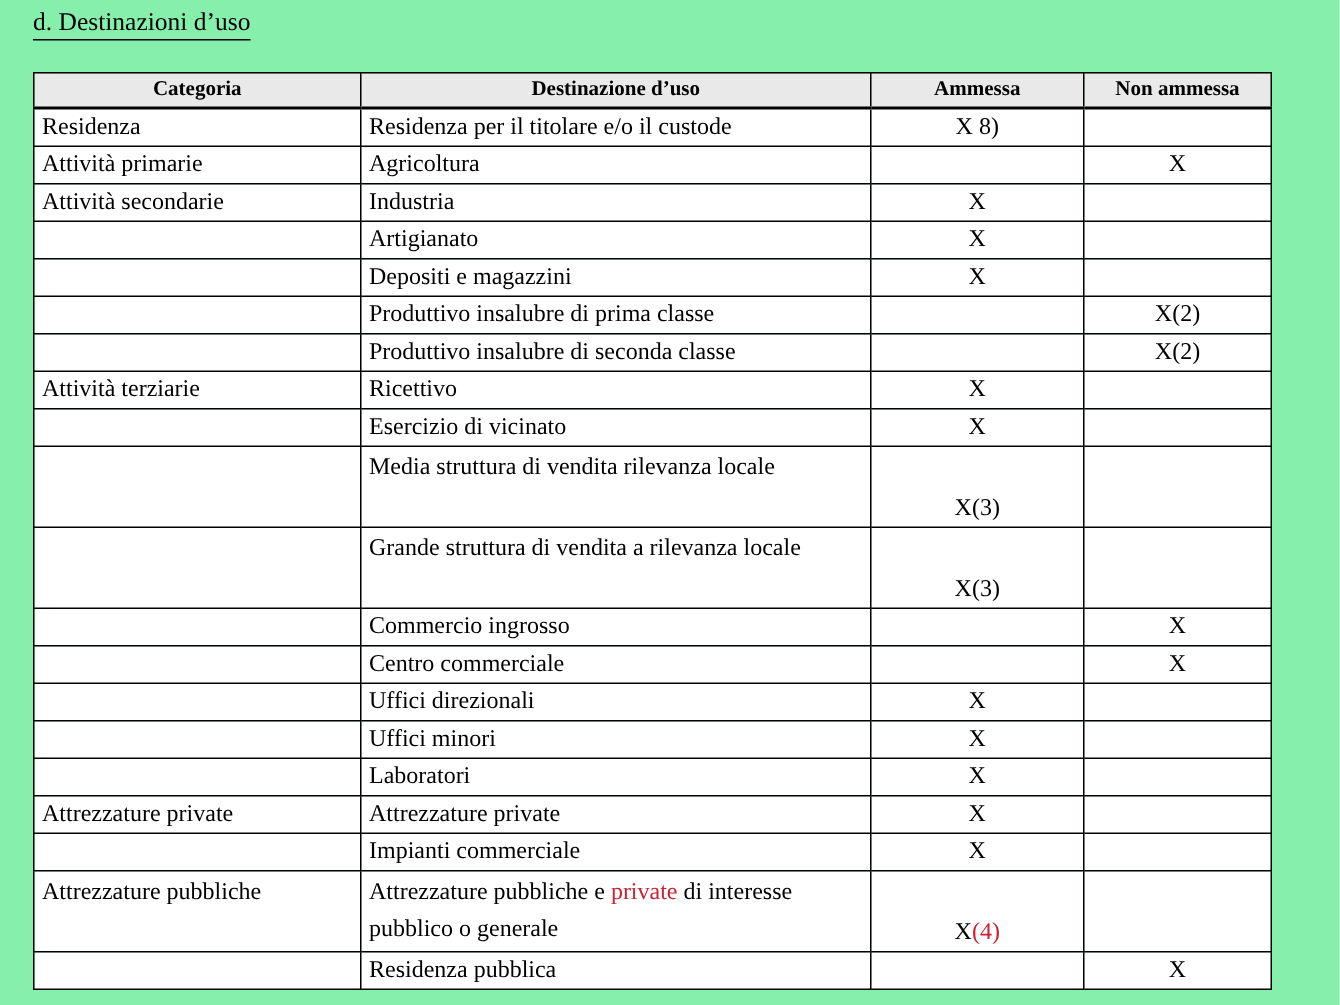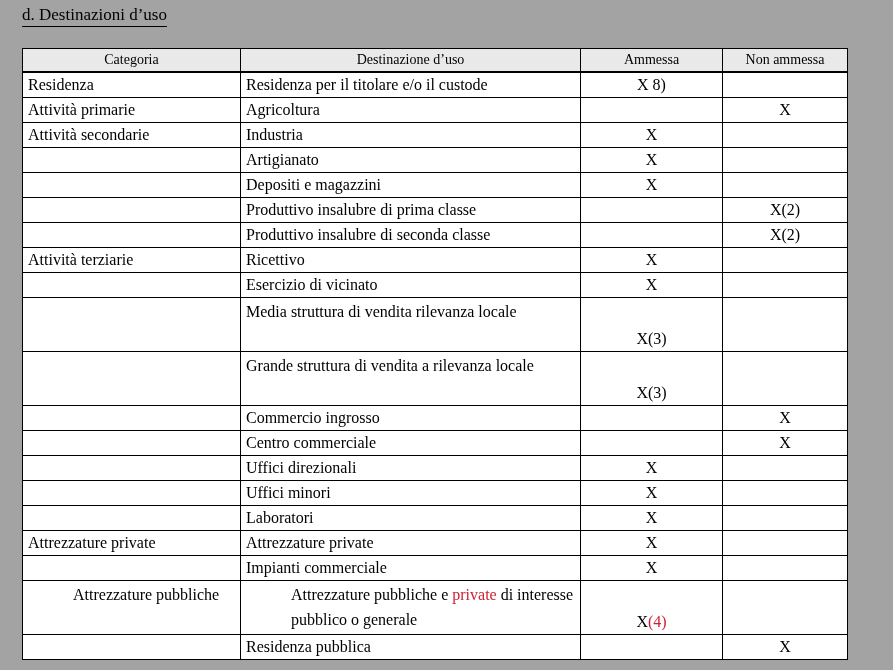--- a/index.html
+++ b/index.html
@@ -12,21 +12,21 @@
     height: 670px;
     overflow: hidden;
     font-family: "Liberation Serif", "DejaVu Serif", serif;
     color: #000000;
   }
 
   #page {
     position: relative;
     width: 893px;
     height: 670px;
-    background: #a3a3a3;
+    background: #86efac;
   }
 
   
   #heading {
     position: absolute;
     left: 22px;
     top: 5px;
     font-size: 17px;
     line-height: 20px;
     white-space: nowrap;
@@ -55,21 +55,21 @@
   #uso-table td {
     border: 1px solid #000000;
     padding: 0;
     vertical-align: top;
     background: #ffffff;
   }
 
   
   #uso-table thead th {
     background: #e9e9e9;
-    font-weight: normal;
+    font-weight: bold;
     font-size: 14px;
     text-align: center;
     height: 22px;
     line-height: 22px;
     padding: 0 0;
     border-bottom: 2px solid #000;
     margin-left: 29px;
   }
 
   
@@ -91,21 +91,20 @@
     line-height: 25px;
     padding: 1px 6px 0 5px;
     white-space: normal;
     text-align: justify;
     text-align-last: left;
     overflow: hidden;
   }
   .cell.two-line.plain {
     text-align: left;
     text-align-last: left;
-    margin-left: 45px;
   }
   
   .cell.mark-bottom {
     height: 52px;
     display: flex;
     align-items: flex-end;
     justify-content: center;
     padding-bottom: 3px;
     box-sizing: border-box;
     line-height: 1;

